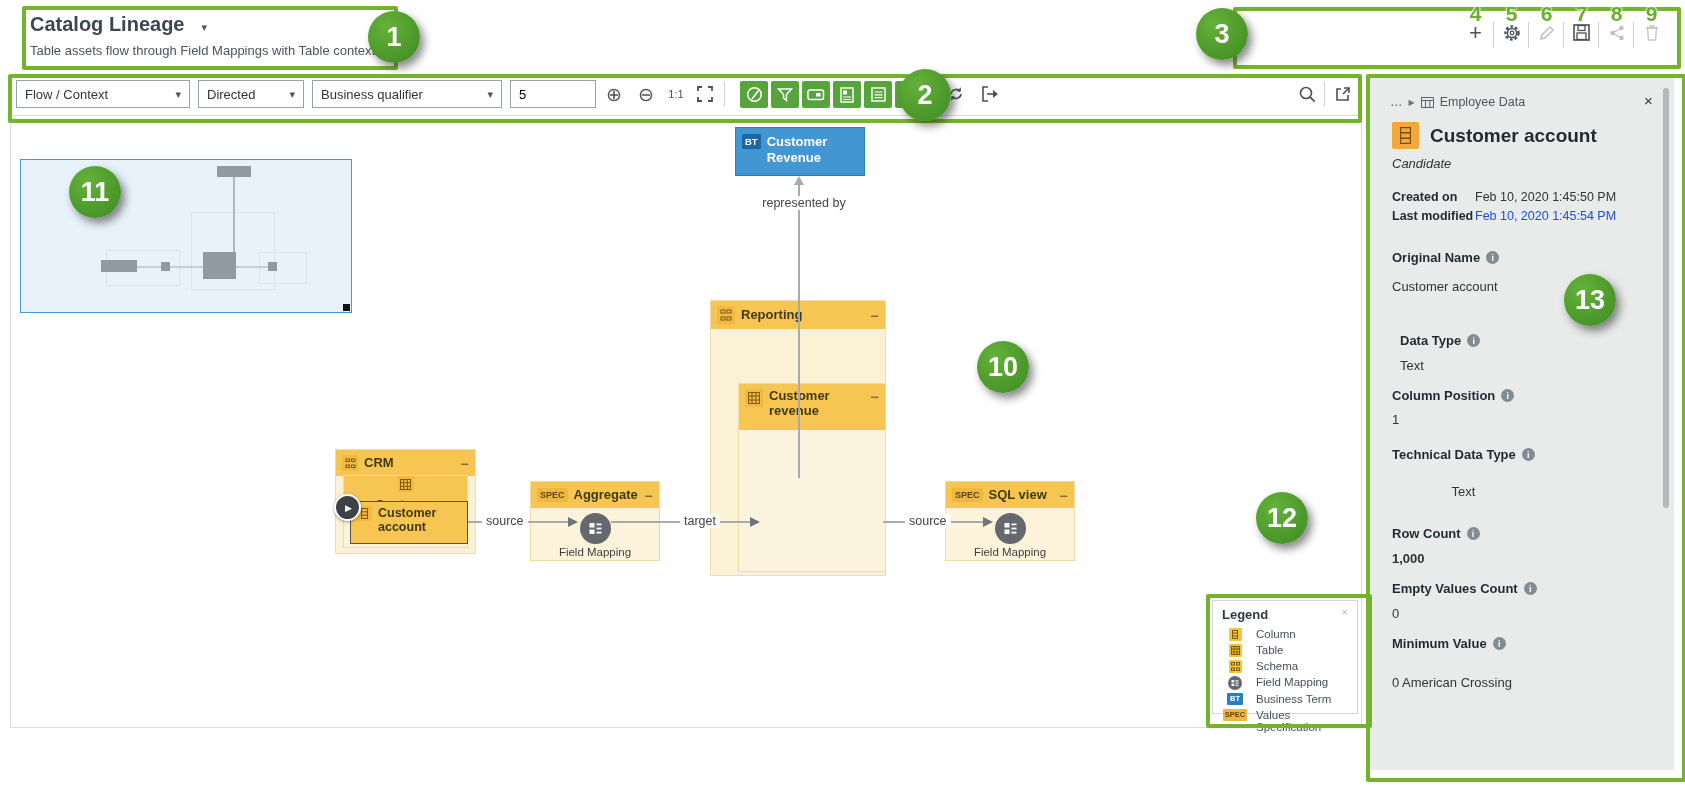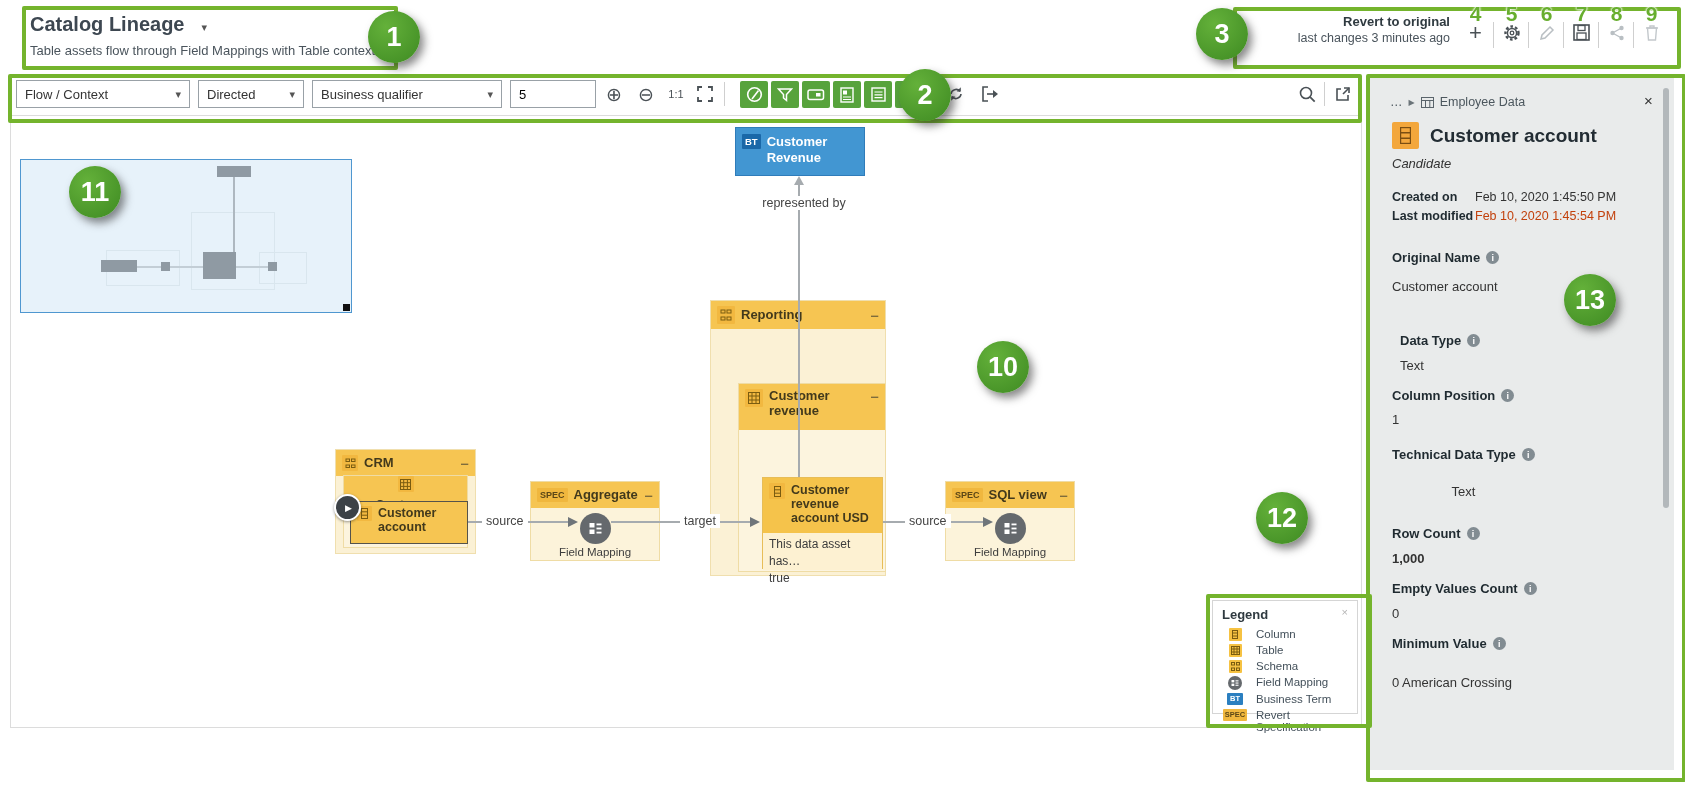--- a/index.html
+++ b/index.html
@@ -58,24 +58,20 @@
 <body>
 
 <div id="app">
 
   <div class="abs" style="left:30px;top:13px;display:flex;align-items:baseline;gap:9px;cursor:pointer;">
     <span style="font-size:20px;font-weight:bold;color:#3d4751;">Catalog Lineage</span>
     <span class="caret">▾</span>
   </div>
   <div class="abs" style="left:30px;top:43px;font-size:13px;color:#4a545c;">Table assets flow through Field Mappings with Table context</div>
 
-  <div class="abs" style="left:1255px;top:14px;width:195px;text-align:right;cursor:pointer;">
-    <div style="font-size:13px;font-weight:bold;color:#2f3a40;">Revert to original</div>
-    <div style="font-size:12.5px;color:#4a545c;margin-top:2px;">last changes 3 minutes ago</div>
-  </div>
 
   <div class="abs" style="left:1458px;top:20px;width:35px;text-align:center;font-size:22px;color:#4a5156;cursor:pointer;"><span>+</span></div>
   <div class="vdiv" style="left:1493px;top:22px;height:26px;"></div>
   <div class="abs" style="left:1494px;top:23px;width:35px;display:flex;justify-content:center;cursor:pointer;">
     <span>
         <svg width="20" height="20" viewBox="0 0 20 20">
           <circle cx="10" cy="10" r="6.5" fill="none" stroke="#4a5156" stroke-width="2.4" stroke-dasharray="2.6 2.1"></circle>
           <circle cx="10" cy="10" r="4.6" fill="none" stroke="#4a5156" stroke-width="1.5"></circle>
           <circle cx="10" cy="10" r="1.8" fill="none" stroke="#4a5156" stroke-width="1.3"></circle>
         </svg>
@@ -286,35 +282,20 @@
           <svg width="12" height="12">
             <rect x="0.5" y="0.5" width="11" height="11" fill="none" stroke="#7a5c10"></rect>
             <path d="M0 4h12M0 8h12M4 0v12M8 0v12" stroke="#7a5c10"></path>
           </svg>
         </span>
       <span style="width:84px;">Customer revenue</span>
       <span class="minus">−</span>
     </div>
   </div>
 
-  <div class="abs" style="left:762px;top:477px;width:121px;height:92px;border:1px solid #e7bd58;box-sizing:border-box;z-index:7;cursor:pointer;">
-    <div class="yhead top" style="height:55px;background:#f5c34b;font-size:12.5px;">
-      <span class="isq" style="width:16px;height:16px;">
-          <svg width="7" height="11">
-            <rect x="0.5" y="0.5" width="6" height="10" fill="none" stroke="#7a5c10"></rect>
-            <path d="M0 3.8h7M0 7.2h7" stroke="#7a5c10"></path>
-          </svg>
-        </span>
-      <span style="width:78px;">Customer revenue account USD</span>
-    </div>
-    <div style="background:#fdf1d2;height:37px;padding:3px 6px;font-size:12px;color:#3c3c3c;box-sizing:border-box;line-height:1.4;">
-      <div>This data asset has…</div>
-      <div>true</div>
-    </div>
-  </div>
 
   <div class="group" style="left:335px;top:449px;width:141px;height:105px;">
     <div class="yhead" style="height:26px;">
       <span class="isq" style="width:16px;height:16px;">
           <svg width="11" height="11">
             <rect x="1" y="1" width="3.5" height="2.5" fill="none" stroke="#7a5c10"></rect>
             <rect x="6.5" y="1" width="3.5" height="2.5" fill="none" stroke="#7a5c10"></rect>
             <rect x="1" y="7" width="3.5" height="2.5" fill="none" stroke="#7a5c10"></rect>
             <rect x="6.5" y="7" width="3.5" height="2.5" fill="none" stroke="#7a5c10"></rect>
           </svg>
@@ -463,21 +444,21 @@
     <div class="lrow">
       <span class="lic">
           <span style="background:#2b7fc0;color:#fff;font-size:7.5px;font-weight:bold;padding:2px 3px;border-radius:1px;">BT</span>
         </span>
       <span>Business Term</span>
     </div>
     <div class="lrow">
       <span class="lic">
           <span style="background:#f0b73e;color:#5c4716;font-size:7.5px;font-weight:bold;padding:2px 2px;border-radius:1px;">SPEC</span>
         </span>
-      <span style="width:84px;">Revert Specification</span>
+      <span style="width:84px;">Values Specification</span>
     </div>
   </div>
 
   <div id="panel">
     <div class="abs" style="left:20px;top:17px;display:flex;align-items:center;gap:6px;font-size:12.5px;color:#4c575e;">
       <span>…</span>
       <span style="font-size:8px;color:#6b7479;">▶</span>
       <span>
           <svg width="13" height="11">
             <rect x="0.5" y="0.5" width="12" height="10" fill="none" stroke="#5a646b"></rect>
@@ -493,21 +474,21 @@
           <rect x="0.5" y="0.5" width="10" height="16" fill="none" stroke="#7a4e12" stroke-width="1.4"></rect>
           <path d="M0 5.8h11M0 11.2h11" stroke="#7a4e12" stroke-width="1.4"></path>
         </svg>
     </div>
     <div class="abs" style="left:60px;top:47px;font-size:19px;font-weight:bold;color:#222c33;">Customer account</div>
     <div class="abs" style="left:22px;top:78px;font-size:13px;font-style:italic;color:#333;">Candidate</div>
 
     <div class="abs" style="left:22px;top:112px;font-size:12.5px;font-weight:bold;color:#1f2a30;">Created on</div>
     <div class="abs" style="left:105px;top:112px;font-size:12.5px;color:#333;">Feb 10, 2020 1:45:50 PM</div>
     <div class="abs" style="left:22px;top:131px;font-size:12.5px;font-weight:bold;color:#1f2a30;">Last modified</div>
-    <div class="abs" style="left:105px;top:131px;font-size:12.5px;color:#c2410c;">Feb 10, 2020 1:45:54 PM</div>
+    <div class="abs" style="left:105px;top:131px;font-size:12.5px;color:#1d4ed8;">Feb 10, 2020 1:45:54 PM</div>
 
     <div class="abs" style="left:22px;top:172px;">
       <div class="plabel">
           <span>Original Name</span>
           <span class="info">i</span>
         </div>
       <div class="pvalue" style="margin-top:14px;">Customer account</div>
     </div>
     <div class="abs" style="left:30px;top:255px;">
       <div class="plabel">

